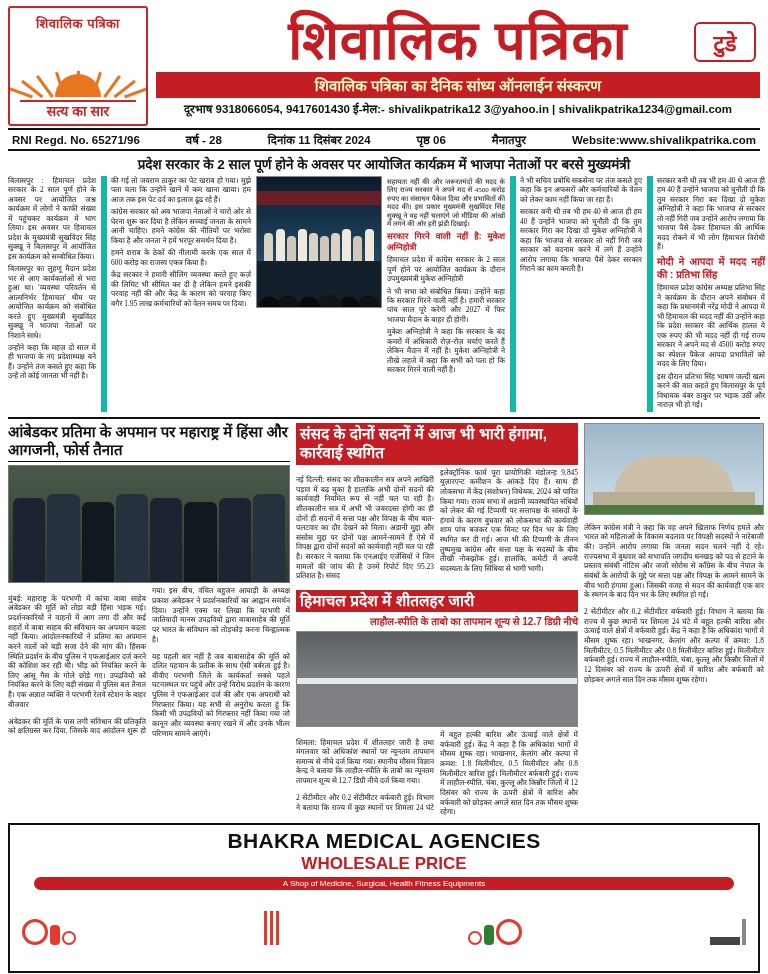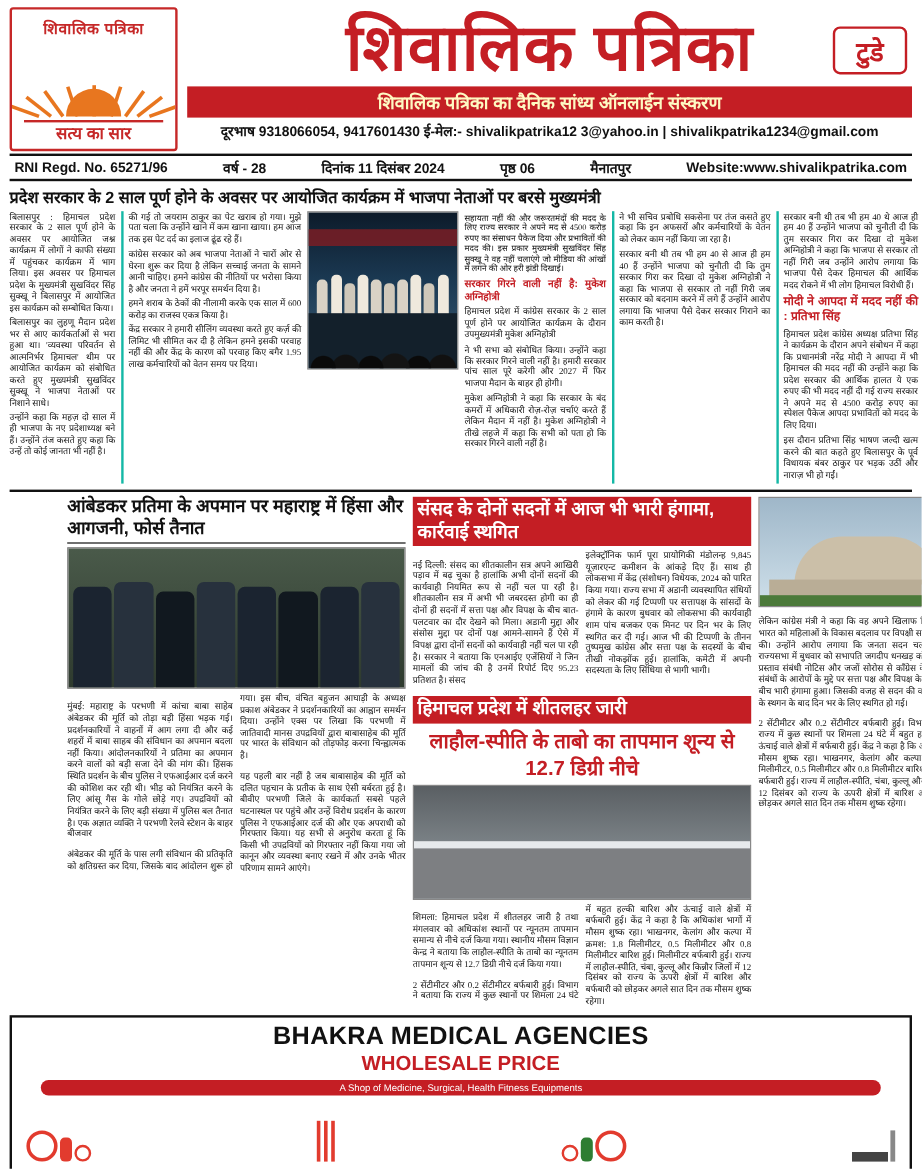--- a/index.html
+++ b/index.html
@@ -28,21 +28,21 @@
   .mast-sub { background:#c41e24; color:#fef9c3; font-family:"Liberation Sans", sans-serif; font-weight:bold; font-size:15px; padding:3px 0; margin-top:3px;}
   .mast-contact { font-family:"Liberation Sans", sans-serif; font-size:11.5px; color:#111; margin-top:3px; font-weight:bold;}
   .today-badge { position:absolute; right:4px; top:16px; width:62px; height:40px; border:2px solid #c41e24; border-radius:6px; color:#c41e24; font-family:"Liberation Sans", sans-serif; font-weight:bold; font-size:22px; display:flex; align-items:center; justify-content:center;}
 
   .infobar { display:flex; align-items:center; justify-content:space-between; font-family:"Liberation Sans", sans-serif; font-size:11.5px; font-weight:bold; border-bottom:2px solid #111; padding:2px 4px;}
   .infobar span { white-space:nowrap;}
 
   
   .headline-wrap { background:#0f7a35; margin-top:4px; padding:4px 6px; }
   .headline { color:#fff; font-family:"Liberation Sans", sans-serif; font-weight:bold; font-size:28px; text-align:center; line-height:1.15;}
-  .subhead { font-family:"Liberation Sans", sans-serif; font-weight:bold; font-size:13.5px; margin:4px 0 3px; color:#111;}
+  .subhead { text-align:center; font-family:"Liberation Sans", sans-serif; font-weight:bold; font-size:13.5px; margin:4px 0 3px; color:#111;}
 
   
   .lead-grid { display:grid; grid-template-columns: 88px 150px 126px 118px 132px 118px; gap:5px; margin-top:3px; }
   .col { font-size:7.4px; line-height:1.28; text-align:justify; }
   .col p { margin:0 0 3px; }
   .photo { background:#2a3a4a; width:100%; height:132px; position:relative; overflow:hidden; border:1px solid #888;}
   .photo.stage { background:linear-gradient(#0d1b2a 0%, #1b3a54 45%, #3e5d74 100%); }
   .crowd { position:absolute; bottom:0; left:0; right:0; height:46px; background:
      radial-gradient(circle at 10% 100%, #0a0a0a 0 10px, transparent 11px),
      radial-gradient(circle at 25% 100%, #111 0 11px, transparent 12px),
@@ -56,21 +56,21 @@
   .stage-people i:nth-child(3n){ background:#cfc8ba; height:27px;}
   .banner-strip { position:absolute; top:14px; left:0; right:0; height:14px; background:#7a1d24; opacity:.85;}
   .photo-cap { font-size:7px; line-height:1.2; margin-top:2px; text-align:justify;}
   .modi-head { font-family:"Liberation Sans", sans-serif; font-weight:bold; font-size:10px; margin:4px 0 2px; }
   .boxhead { font-family:"Liberation Sans", sans-serif; font-weight:bold; font-size:8.5px; margin:3px 0 2px; }
   .red { color:#c41e24; }
 
   hr.sep { border:0; border-top:2px solid #111; margin:5px 0 4px; }
 
   
-  .mid { display:grid; grid-template-columns: 282px 282px 180px; gap:6px;margin-left:48px; }
+  .mid { display:grid; grid-template-columns: 282px 282px 180px; gap:6px; }
   .sec-head-red { background:#c41e24; color:#fff; font-family:"Liberation Sans", sans-serif; font-weight:bold; font-size:15.5px; padding:2px 4px; line-height:1.2;}
   .sec-head-plain { font-family:"Liberation Sans", sans-serif; font-weight:bold; font-size:15px; color:#111; line-height:1.2; border-bottom:1px solid #111; padding-bottom:2px;}
   .two-col { column-count:2; column-gap:6px; font-size:7.4px; line-height:1.3; text-align:justify; margin-top:3px;}
   .one-col { font-size:7.4px; line-height:1.3; text-align:justify; margin-top:3px;}
 
   .photo-police { height:118px; background:linear-gradient(#4a5a4a,#2e3a2e); position:relative; overflow:hidden; border:1px solid #777; margin-top:3px;}
   .police-row { position:absolute; bottom:0; left:0; right:0; height:90px; display:flex; gap:2px; align-items:flex-end; padding:0 4px;}
   .police-row b { flex:1; height:84px; background:#1b2430; border-radius:6px 6px 0 0; display:block;}
   .police-row b:nth-child(2n){ background:#27313d; height:88px;}
   .police-row b:nth-child(3n){ background:#11181f; height:80px;}
@@ -88,21 +88,21 @@
   .ad { border:2px solid #111; margin-top:5px; padding:4px 6px; background:#fff; position:relative; height:150px; overflow:hidden;}
   .ad-title { font-family:"Liberation Sans", sans-serif; font-weight:bold; font-size:21px; text-align:center; letter-spacing:.3px;}
   .ad-sub { font-family:"Liberation Sans", sans-serif; font-weight:bold; font-size:17px; text-align:center; color:#c41e24; margin-top:1px;}
   .ad-strip { background:#c41e24; color:#fff; font-family:"Liberation Sans", sans-serif; font-size:8px; text-align:center; padding:2px 0; margin:3px 18px; border-radius:9px;}
   .ad-figs { display:flex; justify-content:space-between; align-items:flex-end; height:52px; margin-top:2px; padding:0 6px;}
   .wheelchair, .cycle, .walker { position:relative; }
   .wheel { width:26px; height:26px; border:3px solid #e23b2e; border-radius:50%;}
   .wheel.small { width:14px; height:14px; border-width:2px;}
   .figbody { width:10px; height:20px; background:#e23b2e; border-radius:4px;}
 
-  .colrule { border-left:2px solid #14b8a6; padding-left:4px; }
+  .colrule { border-left:6px solid #14b8a6; padding-left:4px; }
 </style>
 </head>
 <body>
 
 <div class="paper">
 
   <div class="masthead">
     <div class="logo-box">
       <div class="logo-top">शिवालिक पत्रिका</div>
       <div class="sun">
@@ -221,21 +221,21 @@
     </div>
 
     <div>
       <div class="sec-head-red">संसद के दोनों सदनों में आज भी भारी हंगामा, कार्रवाई स्थगित</div>
       <div class="two-col">
         <p>नई दिल्ली: संसद का शीतकालीन सत्र अपने आखिरी पड़ाव में बढ़ चुका है हालांकि अभी दोनों सदनों की कार्यवाही नियमित रूप से नहीं चल पा रही है। शीतकालीन सत्र में अभी भी जबरदस्त होगी का ही दोनों ही सदनों में सत्ता पक्ष और विपक्ष के बीच बात- पलटवार का दौर देखने को मिला। अडानी मुद्दा और संसोस मुद्दा पर दोनों पक्ष आमने-सामने हैं ऐसे में विपक्ष द्वारा दोनों सदनों को कार्यवाही नहीं चल पा रही है। सरकार ने बताया कि एनआईए एजेंसियों ने जिन मामलों की जांच की है उनमें रिपोर्ट दिए 95.23 प्रतिशत है। संसद</p>
         <p>इलेक्ट्रॉनिक फार्म पूरा प्रायोगिकी मंडोलन्ह 9,845 यूज़ारएन्ट कमीशन के आंकड़े दिए हैं। साथ ही लोकसभा में केंद्र (संशोधन) विधेयक, 2024 को पारित किया गया। राज्य सभा में अडानी व्यवस्थापित संधियों को लेकर की गई टिप्पणी पर सत्तापक्ष के सांसदों के हंगामे के कारण बुधवार को लोकसभा की कार्यवाही शाम पांच बजकर एक मिनट पर दिन भर के लिए स्थगित कर दी गई। आज भी की टिप्पणी के तीनन तुष्पमुख कांग्रेस और सत्ता पक्ष के सदस्यों के बीच तीखी नोकझोंक हुई। हालांकि, कमेटी में अपनी सदस्यता के लिए सिंधिया से भागी भागी।</p>
       </div>
 
       <div class="sec-head-red" style="margin-top:5px;">हिमाचल प्रदेश में शीतलहर जारी</div>
-      <div style="font-family:'Liberation Sans',sans-serif;font-weight:bold;font-size:17px;color:#c41e24;text-align:center;margin:2px 0;">लाहौल-स्पीति के ताबो का तापमान शून्य से 12.7 डिग्री नीचे</div>
+      <div style="font-family:'Liberation Sans',sans-serif;font-weight:bold;font-size:10px;color:#c41e24;text-align:right;margin:2px 0;">लाहौल-स्पीति के ताबो का तापमान शून्य से 12.7 डिग्री नीचे</div>
       <div class="photo-snow">
         <div class="snow-side"></div>
         <div class="snow-road"></div>
       </div>
       <div class="two-col">
         <p>शिमला: हिमाचल प्रदेश में शीतलहर जारी है तथा मंगलवार को अधिकांश स्थानों पर न्यूनतम तापमान समान्य से नीचे दर्ज किया गया। स्थानीय मौसम विज्ञान केन्द्र ने बताया कि लाहौल-स्पीति के ताबो का न्यूनतम तापमान शून्य से 12.7 डिग्री नीचे दर्ज किया गया।</p>
         <p>2 सेंटीमीटर और 0.2 सेंटीमीटर बर्फबारी हुई। विभाग ने बताया कि राज्य में कुछ स्थानों पर शिमला 24 घंटे में बहुत हल्की बारिश और ऊंचाई वाले क्षेत्रों में बर्फबारी हुई। केंद्र ने कहा है कि अधिकांश भागों में मौसम शुष्क रहा। भाखनगर, केलांग और कल्पा में क्रमश: 1.8 मिलीमीटर, 0.5 मिलीमीटर और 0.8 मिलीमीटर बारिश हुई। मिलीमीटर बर्फबारी हुई। राज्य में लाहौल-स्पीति, चंबा, कुल्लू और किन्नौर जिलों में 12 दिसंबर को राज्य के ऊपरी क्षेत्रों में बारिश और बर्फबारी को छोड़कर अगले सात दिन तक मौसम शुष्क रहेगा।</p>
       </div>
     </div>
 

